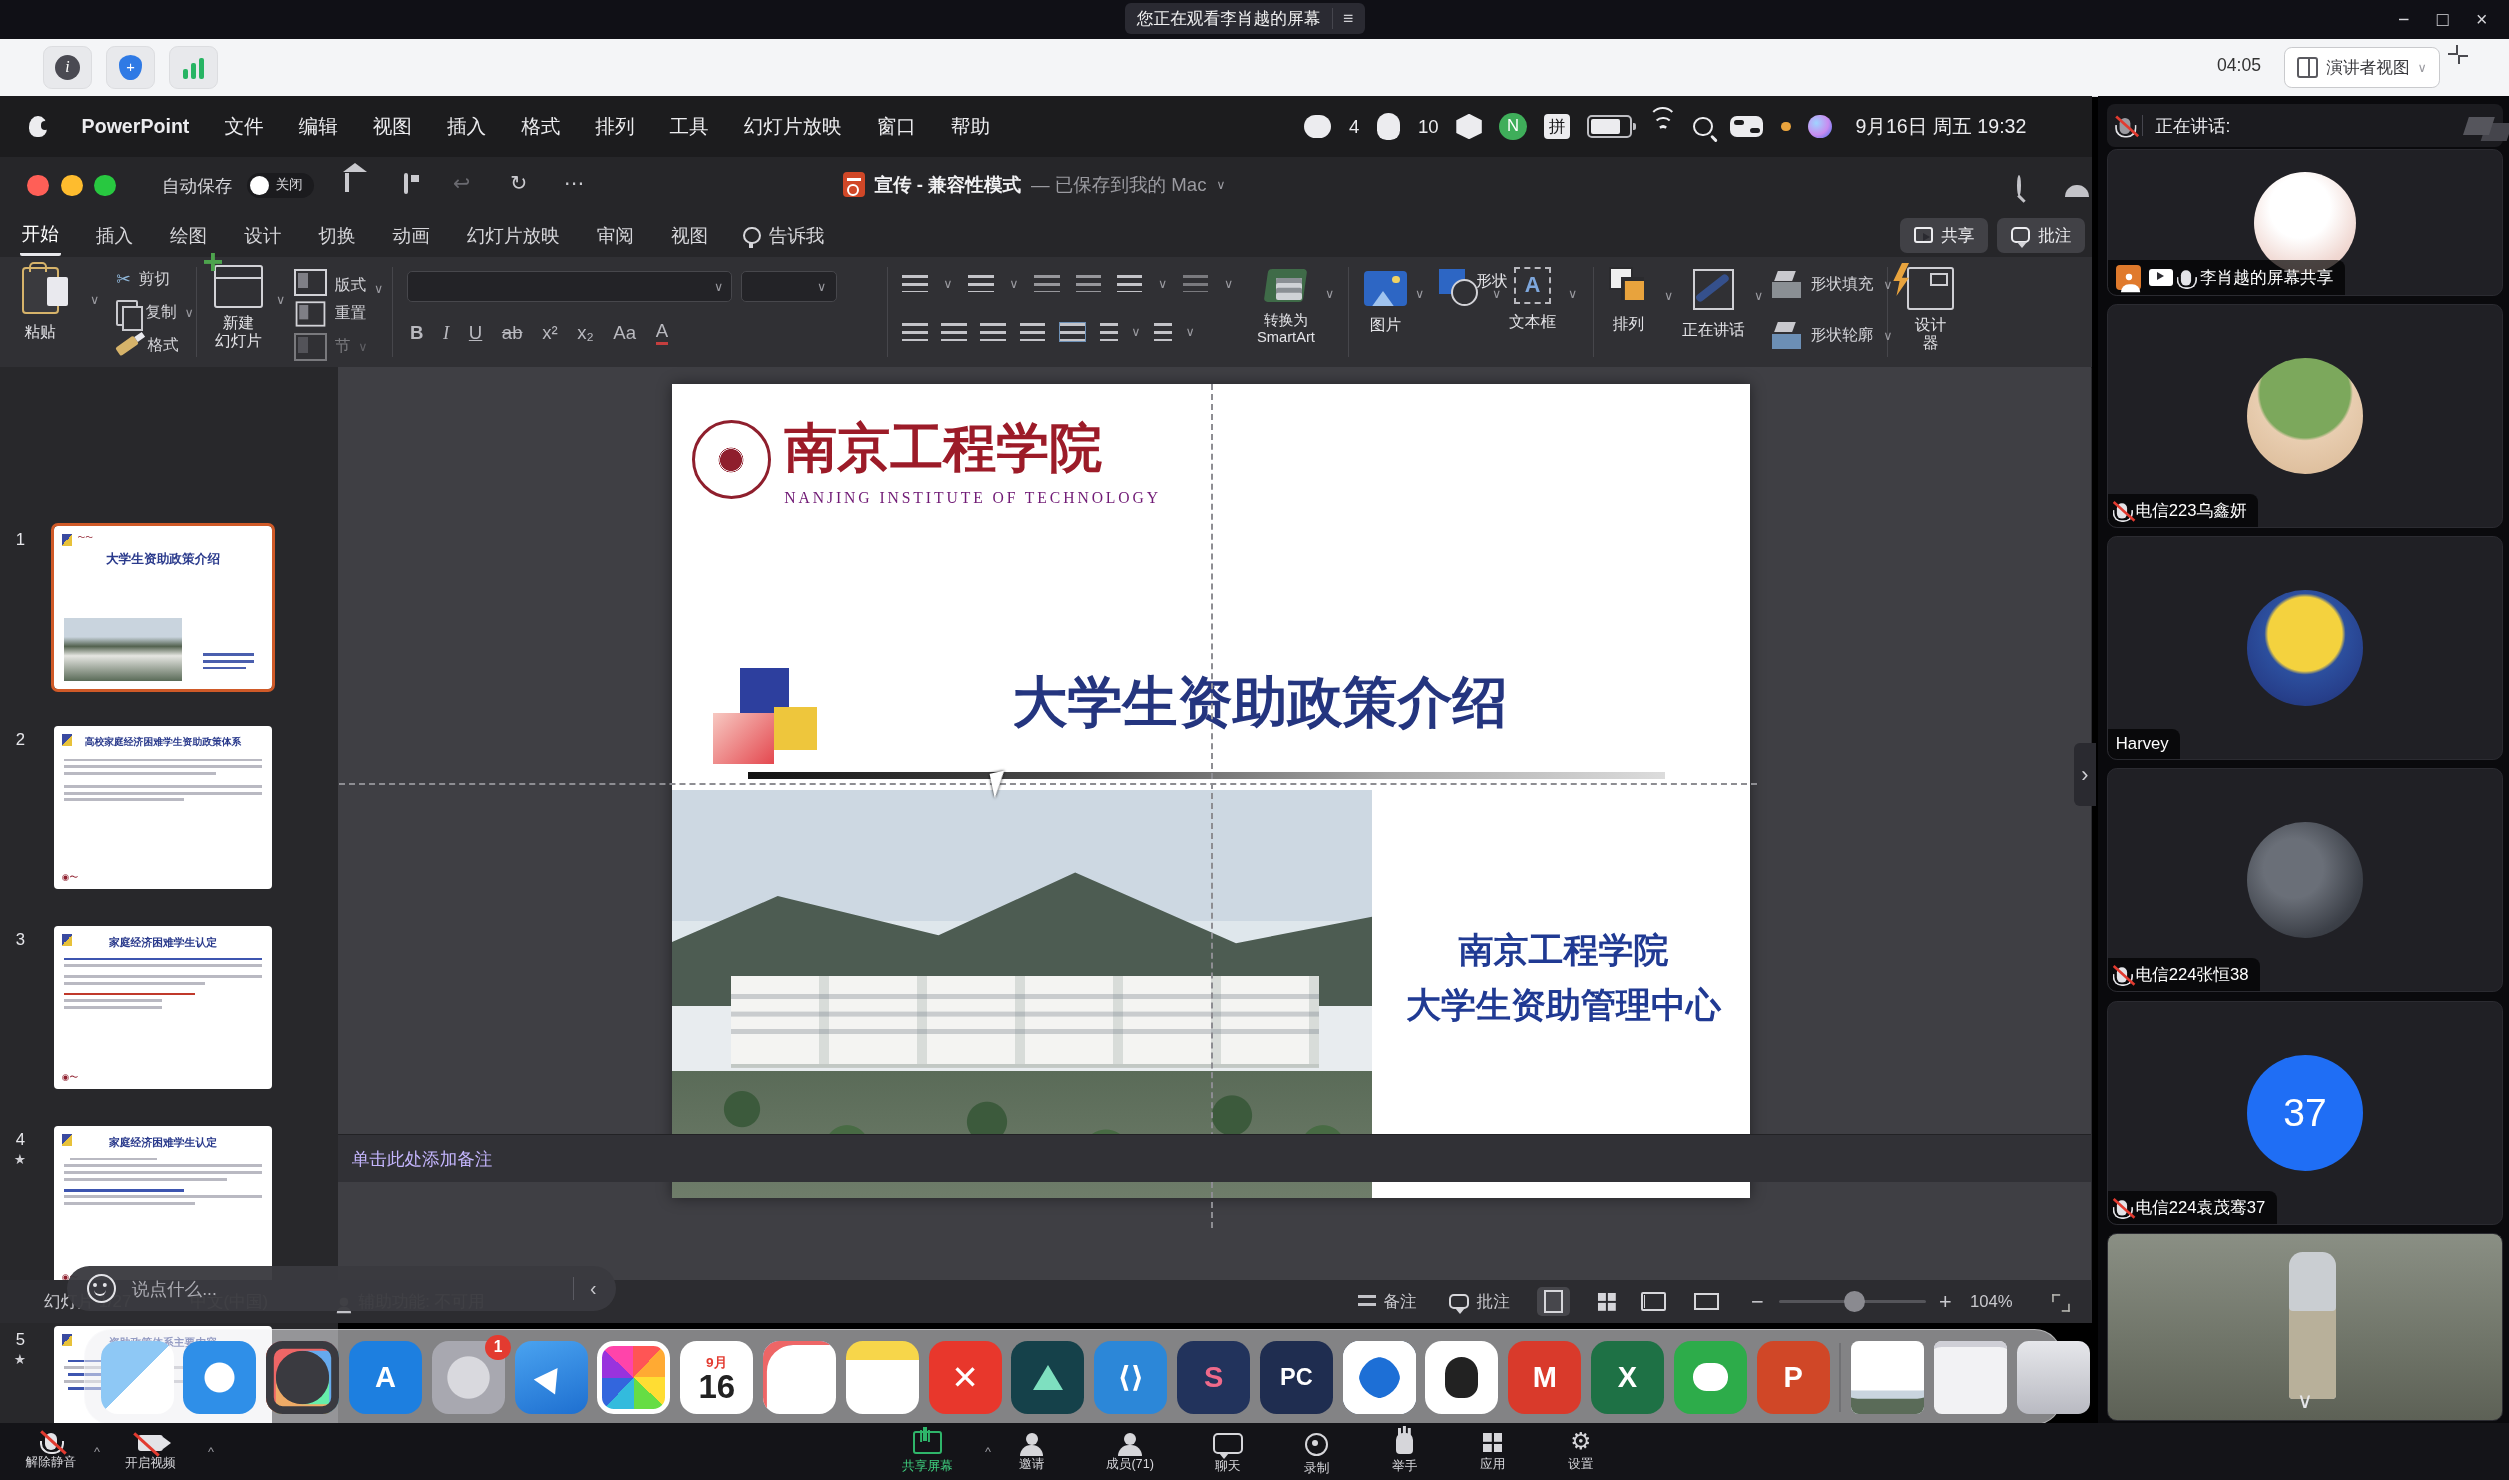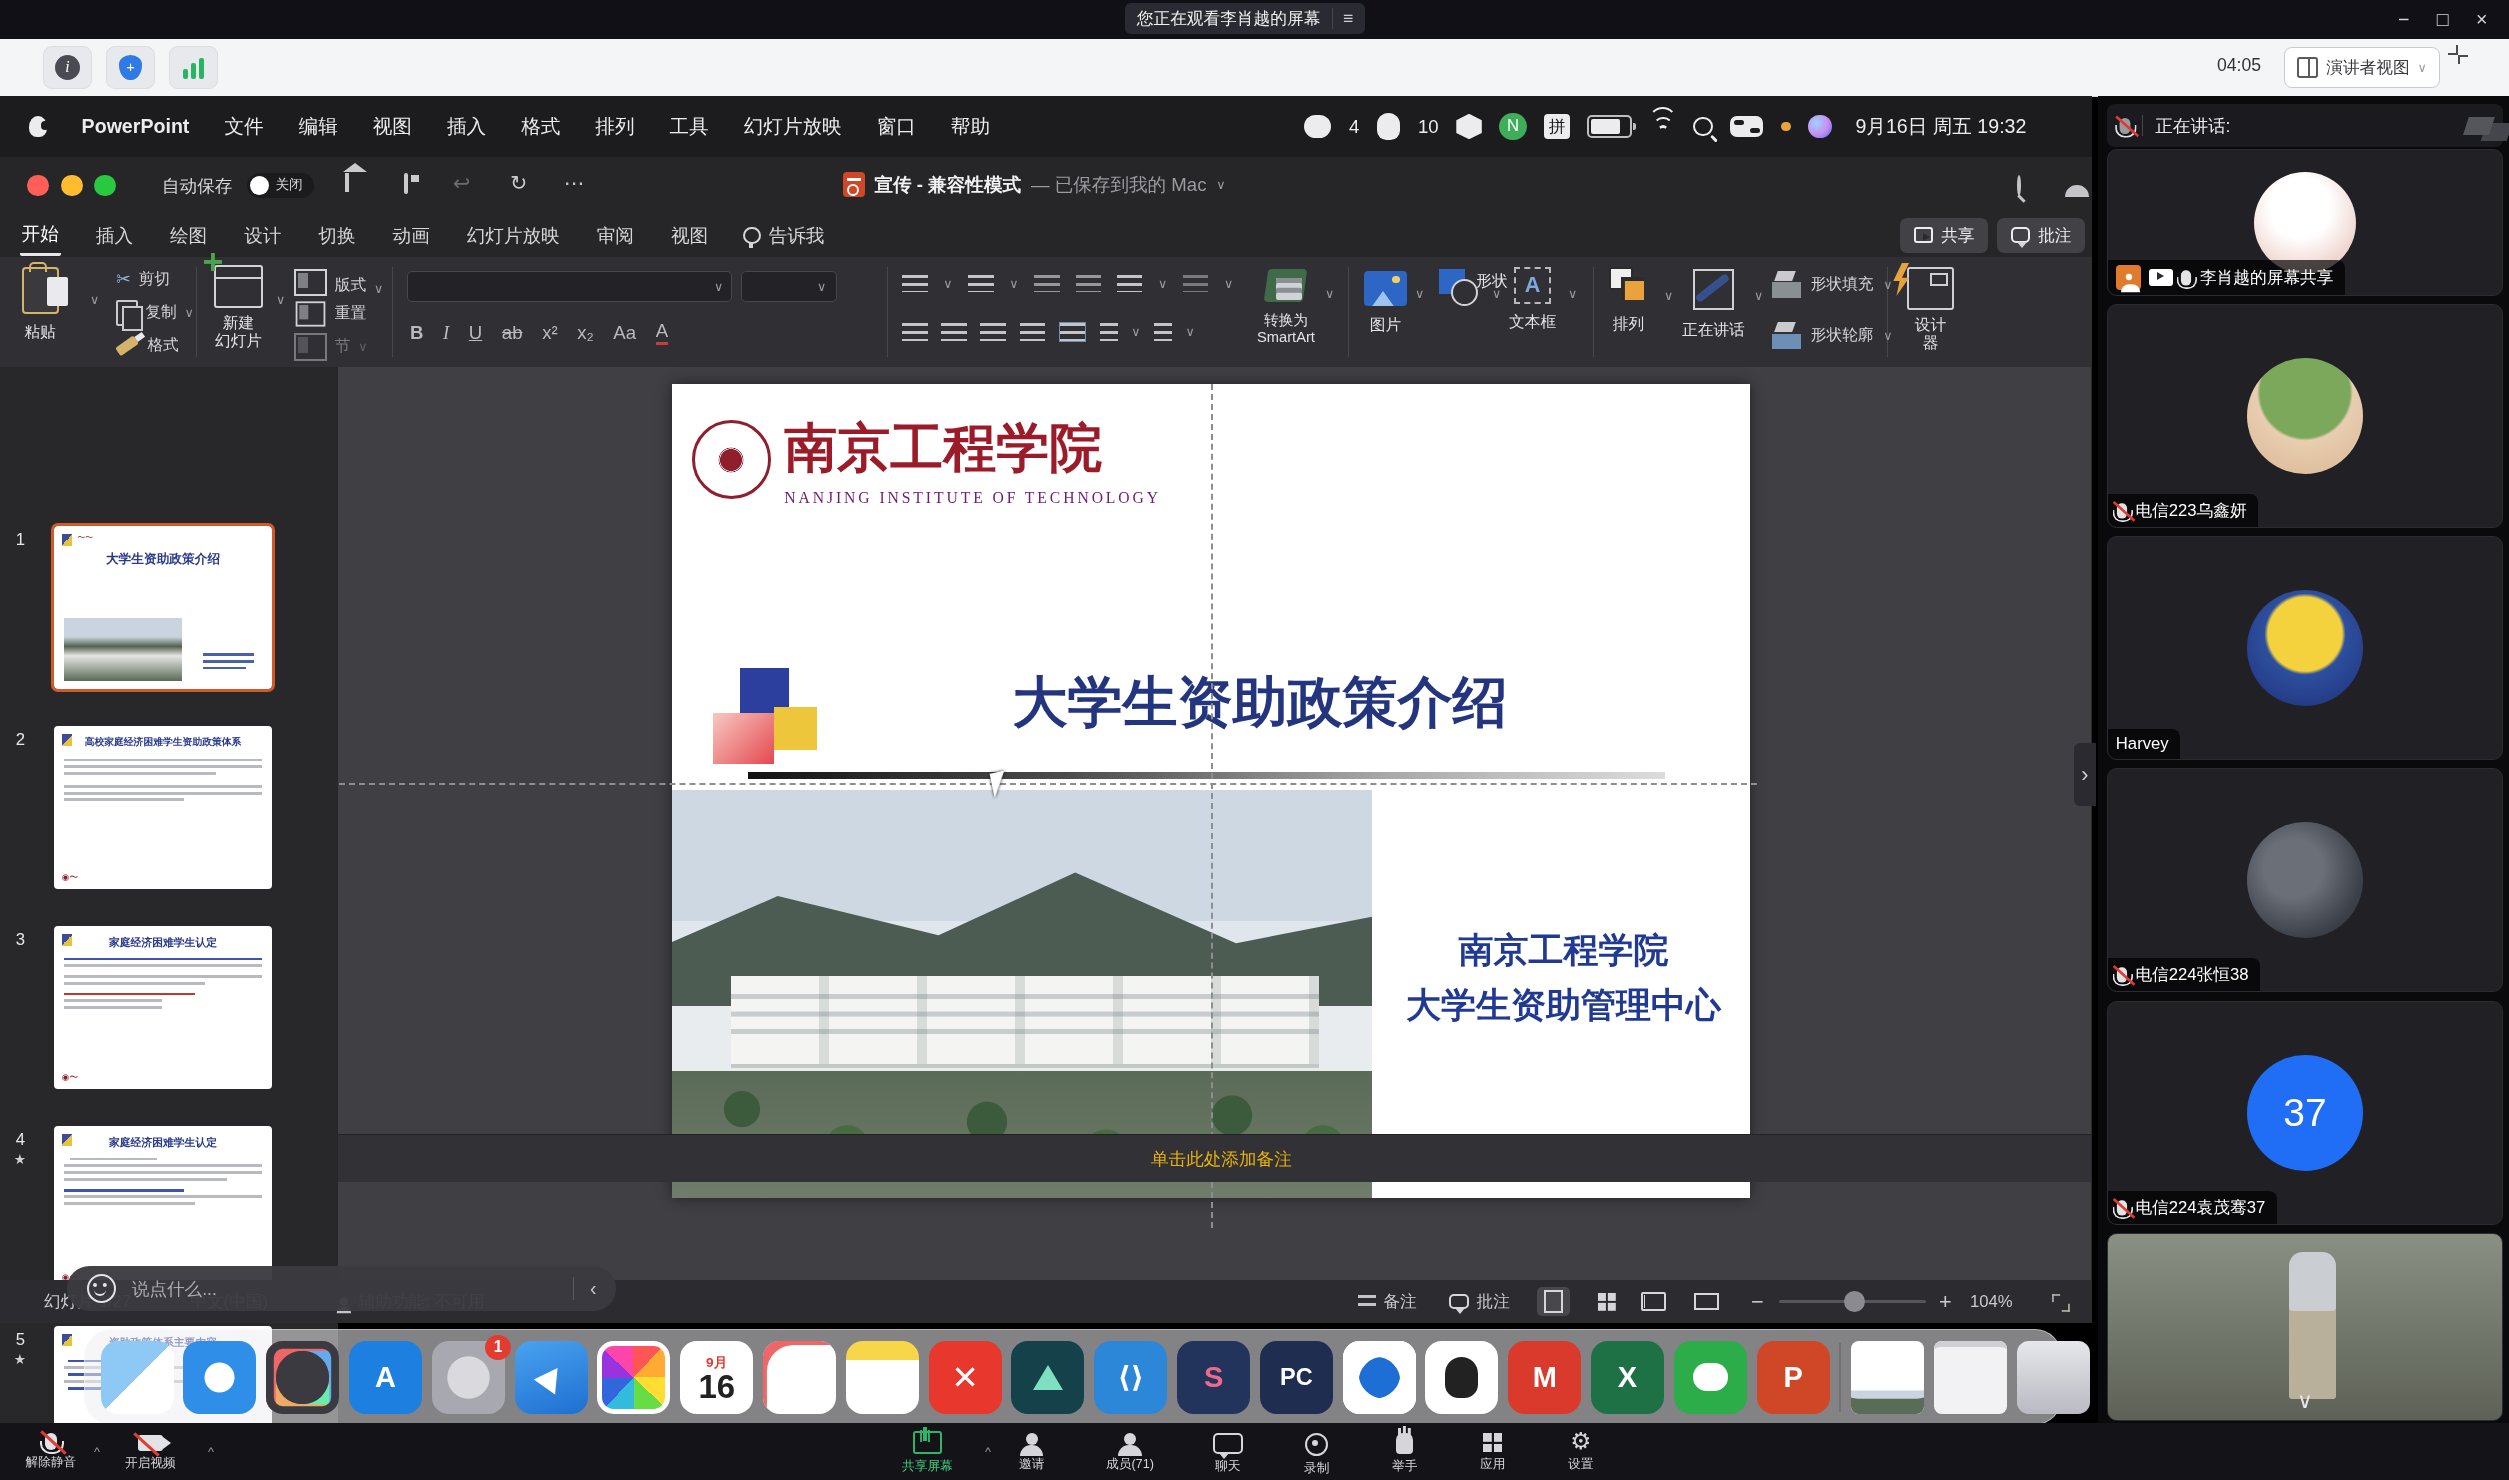--- a/index.html
+++ b/index.html
@@ -117,21 +117,21 @@
   
   .thumbpanel{left:0;top:210px;width:338px;height:1070px;background:#28282b;overflow:hidden;}
   .editarea{left:338px;top:210px;width:1753px;height:924px;background:#3f3f44;}
   .thumb{position:absolute;left:54px;width:218px;height:163px;background:#fff;border-radius:3.9px;overflow:hidden;}
   .thumb.selected{outline:3.9px solid #d05a28;}
   .tnum{position:absolute;left:15.7px;color:#e6e6ea;font-size:16.7px;}
   .tstar{position:absolute;left:13.7px;color:#cfcfd4;font-size:13.7px;}
   .mini-title{color:#2a3a8c;font-weight:bold;text-align:center;}
   .mini-line{height:2.9px;background:#b9b9c2;margin:3.9px 9.8px;}
   .mini-deco{position:absolute;left:7.8px;top:7.8px;width:9.8px;height:11.8px;background:linear-gradient(135deg,#3a4aa0 50%,#e8c23a 50%);}
-  .notesbar{left:338px;top:1134px;width:1753px;height:48px;background:#313136;border-top:1px solid #222225;color:#eab308;font-size:17.6px;display:flex;align-items:center;padding-left:13.7px;box-sizing:border-box;justify-content:center;}
+  .notesbar{left:338px;top:1134px;width:1753px;height:48px;background:#313136;border-top:1px solid #222225;color:#c4b5fd;font-size:17.6px;display:flex;align-items:center;padding-left:13.7px;box-sizing:border-box;}
   .statusbar{left:0;top:1182px;width:2092px;height:43px;background:#2c2c30;color:#c9c9ce;font-size:16.7px;}
   .slider{width:147px;height:3.9px;background:#55555a;border-radius:2px;position:relative;}
   .slider .knob{position:absolute;left:44%;top:-8.8px;width:21.6px;height:21.6px;border-radius:50%;background:#8a8a90;}
   .vbtn{width:33px;height:29px;display:flex;align-items:center;justify-content:center;border-radius:4.9px;}
   .vbtn.sel{background:#47474c;}
   
   .slide{left:672px;top:384px;width:1078px;height:814px;background:#fff;box-shadow:0 0 13.7px rgba(0,0,0,.45);}
   .guide-h{left:339px;top:783px;width:1418px;height:0;border-top:2px dashed #8d8d92;}
   .guide-v{left:1211px;top:384px;width:0;height:844px;border-left:2px dashed #8d8d92;}
   .seal{width:73px;height:73px;border-radius:50%;border:3.9px solid #8f1f2d;position:relative;}

